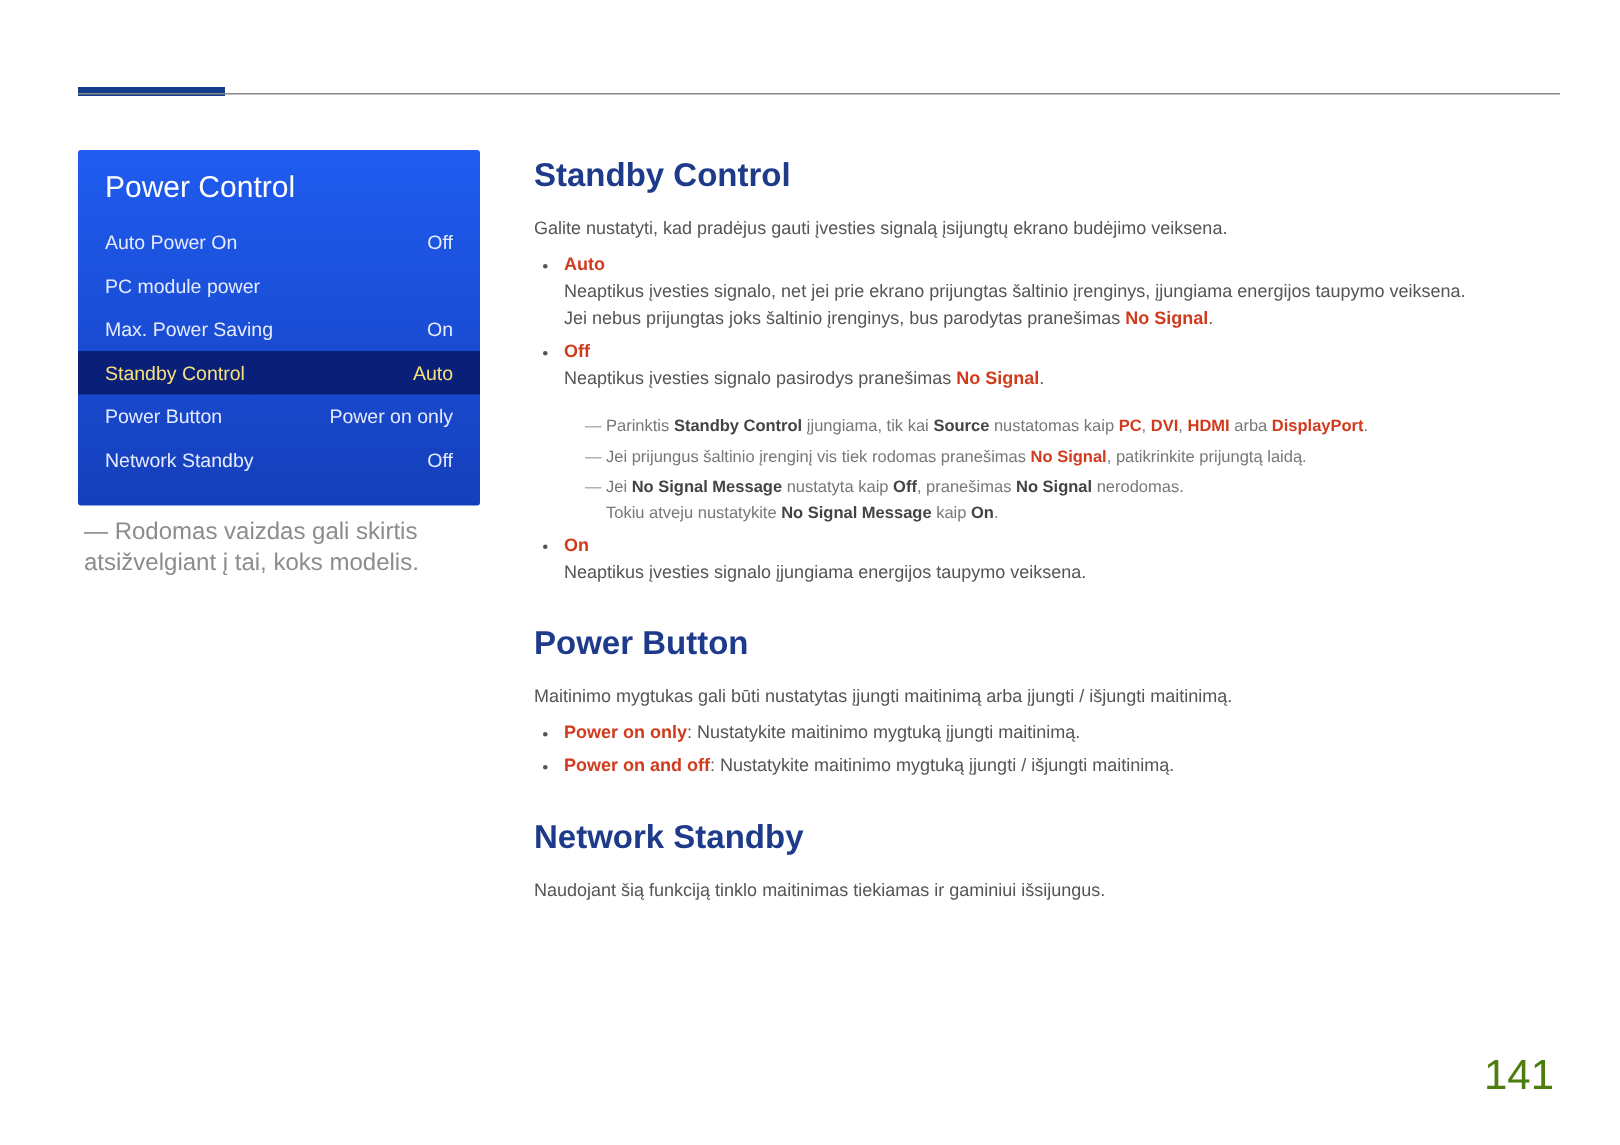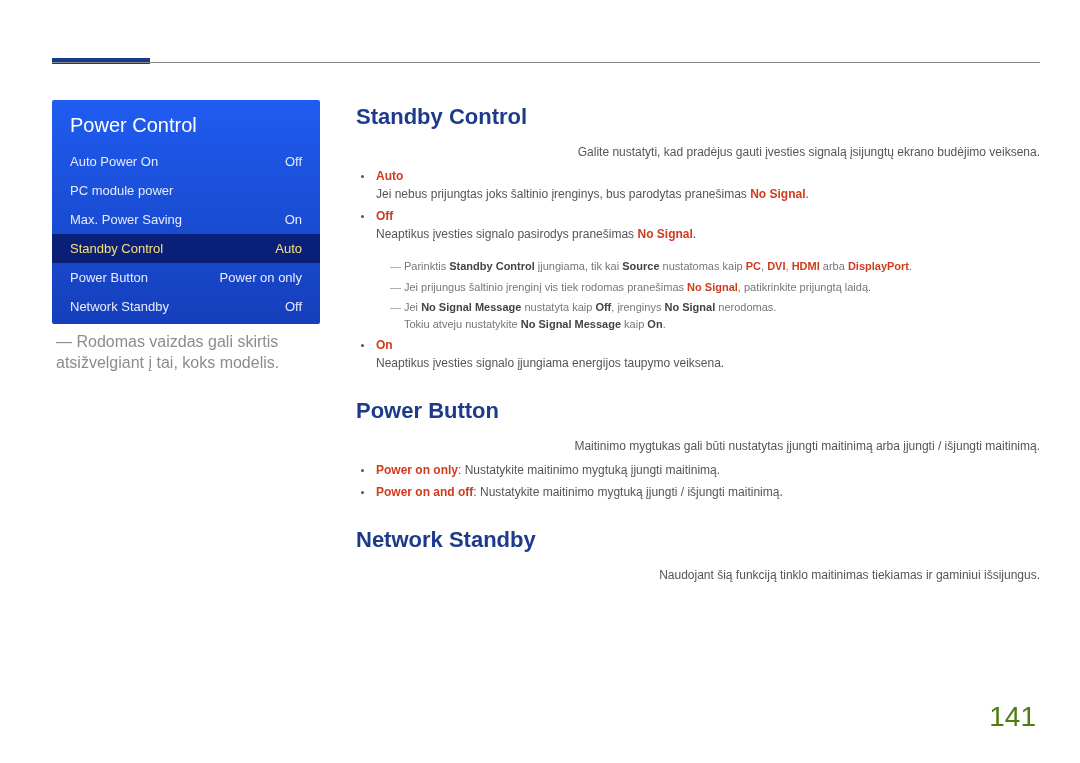--- a/index.html
+++ b/index.html
@@ -36,21 +36,21 @@
     gap: 36px;
   }
   
   .menu {
     width: 268px;
     flex: 0 0 268px;
   }
   .menu-panel {
     background: linear-gradient(180deg, #1f5cf0 0%, #153fbb 100%);
     border-radius: 2px;
-    padding-bottom: 3px;
+    padding-bottom: 16px;
   }
   .menu-title {
     color: #fff;
     font-size: 20px;
     font-weight: 400;
     padding: 14px 18px 10px 18px;
   }
   .menu-row {
     display: flex;
     justify-content: space-between;
@@ -72,21 +72,21 @@
     line-height: 1.3;
   }
   
   .doc { flex: 1; font-size: 12px; line-height: 1.5; color: #555; }
   .h2 {
     font-size: 22px;
     font-weight: 700;
     color: #1e3a8a;
     margin: 0 0 10px 0;
   }
-  .doc p { margin: 0 0 6px 0; text-align: right; }
+  .doc p { margin: 0 0 6px 0; }
   .bullets { margin: 0 0 10px 0; padding-left: 18px; }
   .bullets > li { list-style: disc; padding-left: 2px; margin-bottom: 4px; }
   .bullets > li::marker { color: #555; font-size: 10px; }
   .sub { margin: 15px 0 0 0; padding-left: 14px; }
   .sub > li {
     list-style: none;
     position: relative;
     padding-left: 14px;
     margin-bottom: 4px;
     font-size: 11px;
@@ -151,38 +151,39 @@
   </div>
 
   <div class="doc">
 
     <div class="section">
       <h2 class="h2">Standby Control</h2>
       <p>Galite nustatyti, kad pradėjus gauti įvesties signalą įsijungtų ekrano budėjimo veiksena.</p>
       <ul class="bullets">
         <li>
           <span class="red">Auto</span>
+          <div>Neaptikus įvesties signalo, net jei prie ekrano prijungtas šaltinio įrenginys, įjungiama energijos taupymo veiksena.</div>
           <div>
             <span>Jei nebus prijungtas joks šaltinio įrenginys, bus parodytas pranešimas </span><span class="red">No Signal</span><span>.</span>
           </div>
         </li>
         <li>
           <span class="red">Off</span>
           <div>
             <span>Neaptikus įvesties signalo pasirodys pranešimas </span><span class="red">No Signal</span><span>.</span>
           </div>
           <ul class="sub">
             <li>
               <span>Parinktis </span><span class="bld">Standby Control</span><span> įjungiama, tik kai </span><span class="bld">Source</span><span> nustatomas kaip </span><span class="red">PC</span><span>, </span><span class="red">DVI</span><span>, </span><span class="red">HDMI</span><span> arba </span><span class="red">DisplayPort</span><span>.</span>
             </li>
             <li>
               <span>Jei prijungus šaltinio įrenginį vis tiek rodomas pranešimas </span><span class="red">No Signal</span><span>, patikrinkite prijungtą laidą.</span>
             </li>
             <li>
-              <span>Jei </span><span class="bld">No Signal Message</span><span> nustatyta kaip </span><span class="bld">Off</span><span>, įrenginys </span><span class="bld">No Signal</span><span> nerodomas.</span>
+              <span>Jei </span><span class="bld">No Signal Message</span><span> nustatyta kaip </span><span class="bld">Off</span><span>, pranešimas </span><span class="bld">No Signal</span><span> nerodomas.</span>
               <div>
                 <span>Tokiu atveju nustatykite </span><span class="bld">No Signal Message</span><span> kaip </span><span class="bld">On</span><span>.</span>
               </div>
             </li>
           </ul>
         </li>
         <li>
           <span class="red">On</span>
           <div>Neaptikus įvesties signalo įjungiama energijos taupymo veiksena.</div>
         </li>

